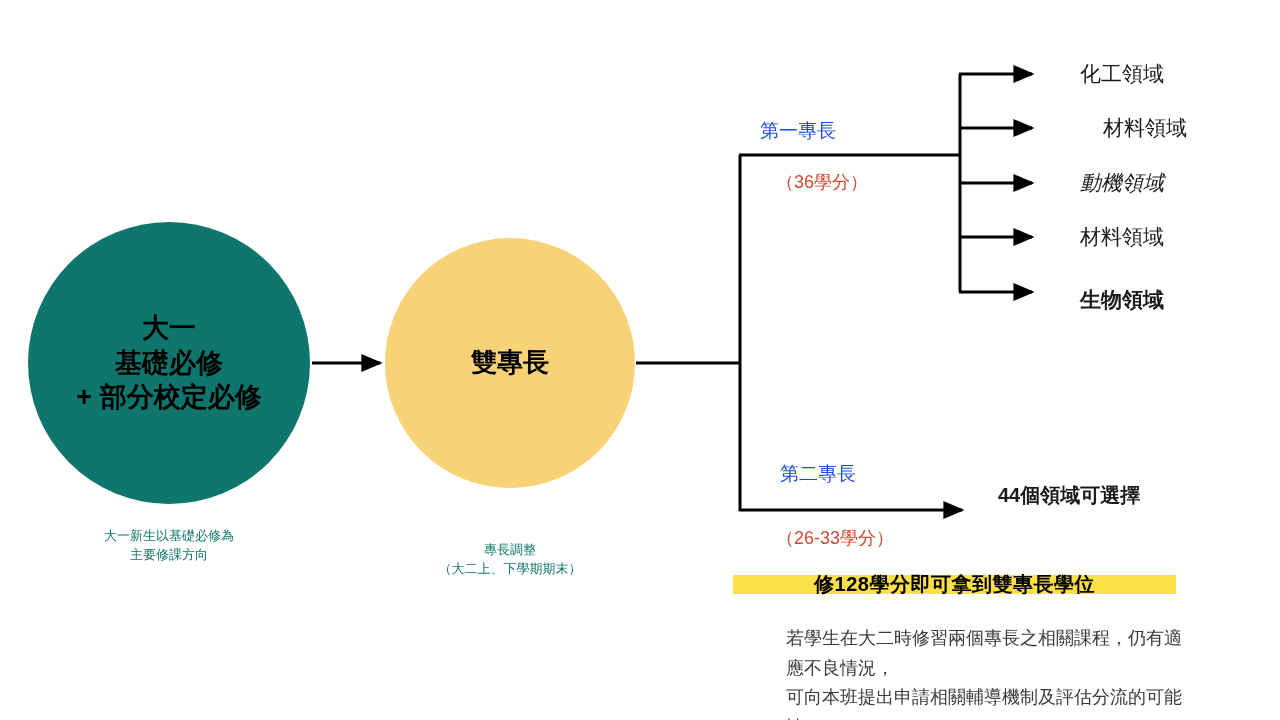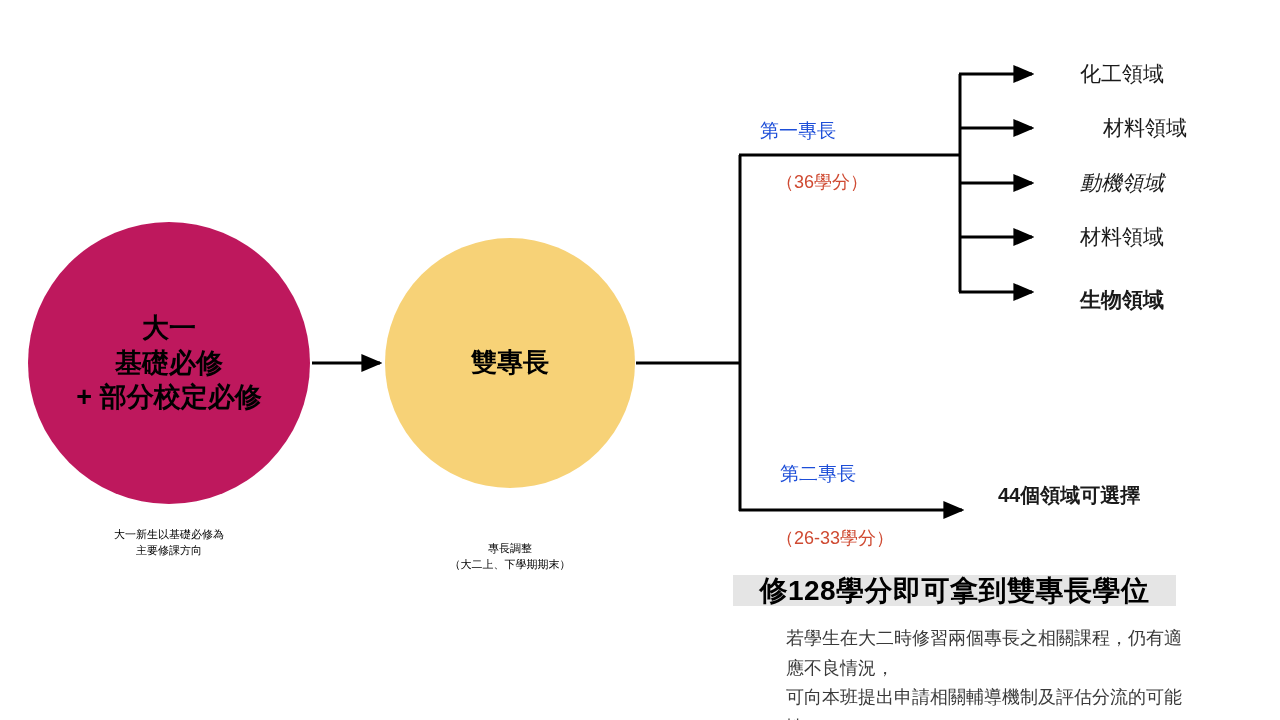--- a/index.html
+++ b/index.html
@@ -38,41 +38,41 @@
     text-align: center;
     font-weight: bold;
     line-height: 1.28;
     color: #000;
   }
   #circle-basic {
     left: 28px;
     top: 222px;
     width: 282px;
     height: 282px;
-    background: #be185d;
+    background: #0f766e;
     font-size: 27px;
   }
   #circle-dual {
     left: 385px;
     top: 238px;
     width: 250px;
     height: 250px;
     background: #F7D277;
     font-size: 26px;
     justify-content: center;
   }
   .circle-text { white-space: pre-line; }
 
   
   .caption {
     position: absolute;
     text-align: center;
-    font-size: 11px;
+    font-size: 13px;
     line-height: 1.45;
-    color: #000000;
+    color: #0f766e;
     white-space: pre-line;
   }
   #caption-basic { left: 28px; top: 527px; width: 282px; }
   #caption-dual  { left: 385px; top: 541px; width: 250px; }
 
   
   .branch-label {
     position: absolute;
     font-size: 19px;
     color: #1d4ed8;
@@ -117,26 +117,26 @@
     transform: translateY(-50%);
     font-weight: bold;
   }
 
   
   #banner {
     position: absolute;
     left: 733px;
     top: 575px;
     width: 443px;
-    height: 31px;
-    background: #e5e5e5;
+    height: 19px;
+    background: #fde047;
     display: flex;
     align-items: center;
     justify-content: center;
-    font-size: 28px;
+    font-size: 20px;
     font-weight: bold;
     color: #000;
     letter-spacing: 0.5px;
   }
 
   
   #footnote {
     position: absolute;
     left: 786px;
     top: 624px;

